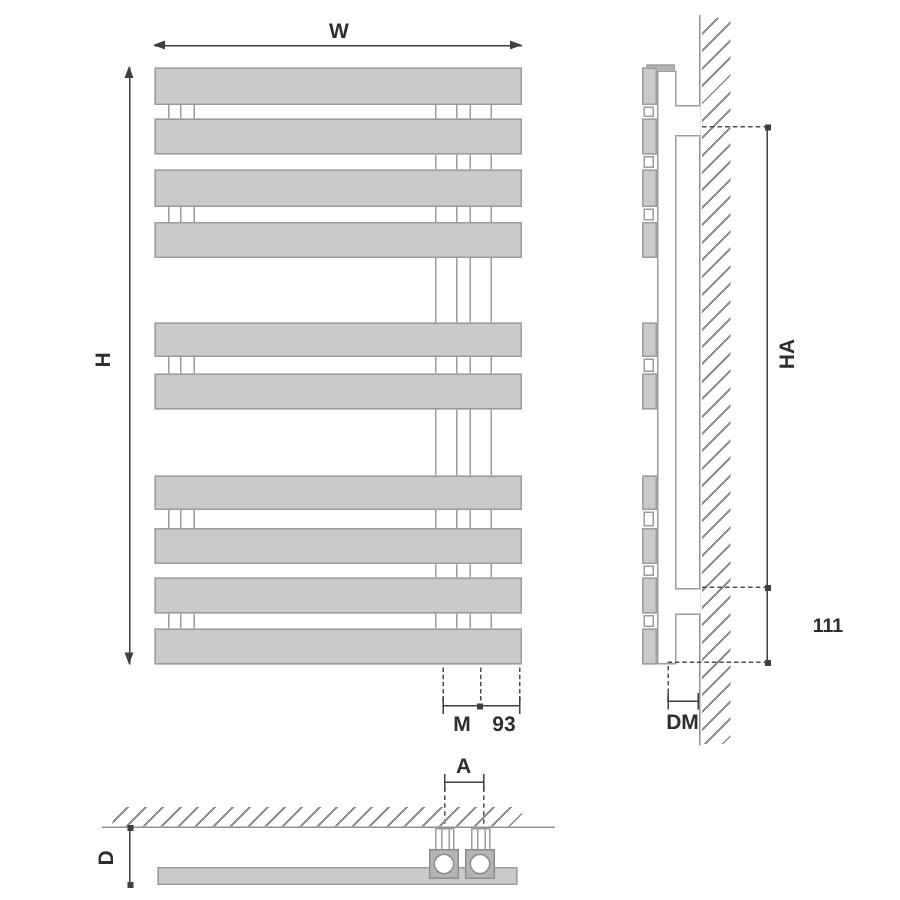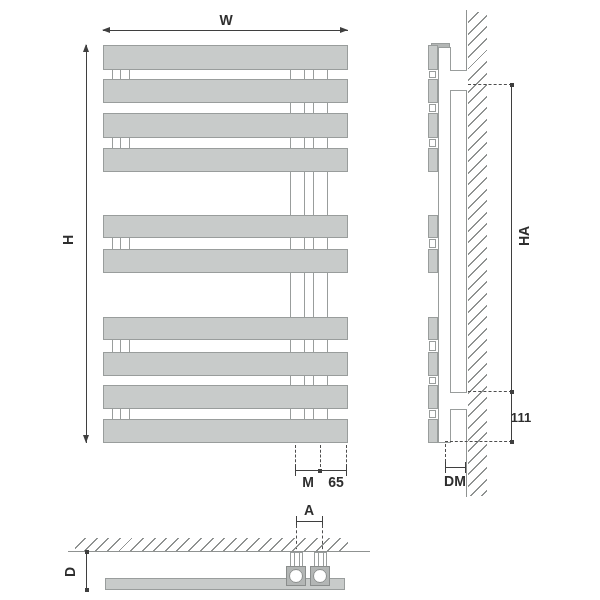--- a/index.html
+++ b/index.html
@@ -120,21 +120,21 @@
       </div>
 
     <div class="dash-v" style="left:294.5px;top:445px;height:22px;"></div>
     <div class="dash-v" style="left:319.5px;top:445px;height:22px;"></div>
     <div class="dash-v" style="left:345.5px;top:445px;height:22px;"></div>
     <div class="line-h" style="left:295px;top:470px;width:51px;"></div>
     <div class="tick-v" style="left:294.5px;top:465px;"></div>
     <div class="tick-v" style="left:345.5px;top:465px;"></div>
     <div class="dot" style="left:318px;top:469px;"></div>
     <div class="label" style="left:308px;top:482px;">M</div>
-    <div class="label" style="left:336px;top:482px;">65</div>
+    <div class="label" style="left:336px;top:482px;">93</div>
   </div>
 
   <div>
 
     <div class="wline-v" style="left:466px;top:10px;height:487px;"></div>
     <div class="hatch" style="left:467.5px;top:12px;width:19px;height:484px;"></div>
 
     <div class="abs" style="left:431px;top:43px;width:19px;height:4.5px;background:var(--valve-fill);border:1px solid var(--panel-border);"></div>
     <div class="abs" style="left:438px;top:47px;width:13px;height:396px;background:#fff;border:1.3px solid var(--panel-border);"></div>
 
@@ -162,21 +162,21 @@
     <div class="abs" style="left:450px;top:392px;width:17px;height:18px;border-top:1.3px solid var(--panel-border);border-bottom:1.3px solid var(--panel-border);background:#fff;"></div>
 
     <div class="dash-h" style="left:468px;top:84px;width:44px;"></div>
     <div class="dash-h" style="left:468px;top:391px;width:44px;"></div>
     <div class="dash-h" style="left:445px;top:441px;width:67px;"></div>
     <div class="line-v" style="left:511px;top:85px;height:357px;"></div>
     <div class="dot" style="left:509.5px;top:83px;"></div>
     <div class="dot" style="left:509.5px;top:390px;"></div>
     <div class="dot" style="left:509.5px;top:440px;"></div>
     <div class="label vert" style="left:524px;top:236px;">HA</div>
-    <div class="label sm" style="left:521px;top:417px;">111</div>
+    <div class="label sm" style="left:552px;top:417px;">111</div>
 
     <div class="dash-v" style="left:444.5px;top:444px;height:23px;"></div>
     <div class="line-h" style="left:445px;top:467px;width:21px;"></div>
     <div class="tick-v" style="left:444.5px;top:462px;"></div>
     <div class="tick-v" style="left:465px;top:462px;"></div>
     <div class="label" style="left:455px;top:481px;">DM</div>
   </div>
 
   <div>
 

